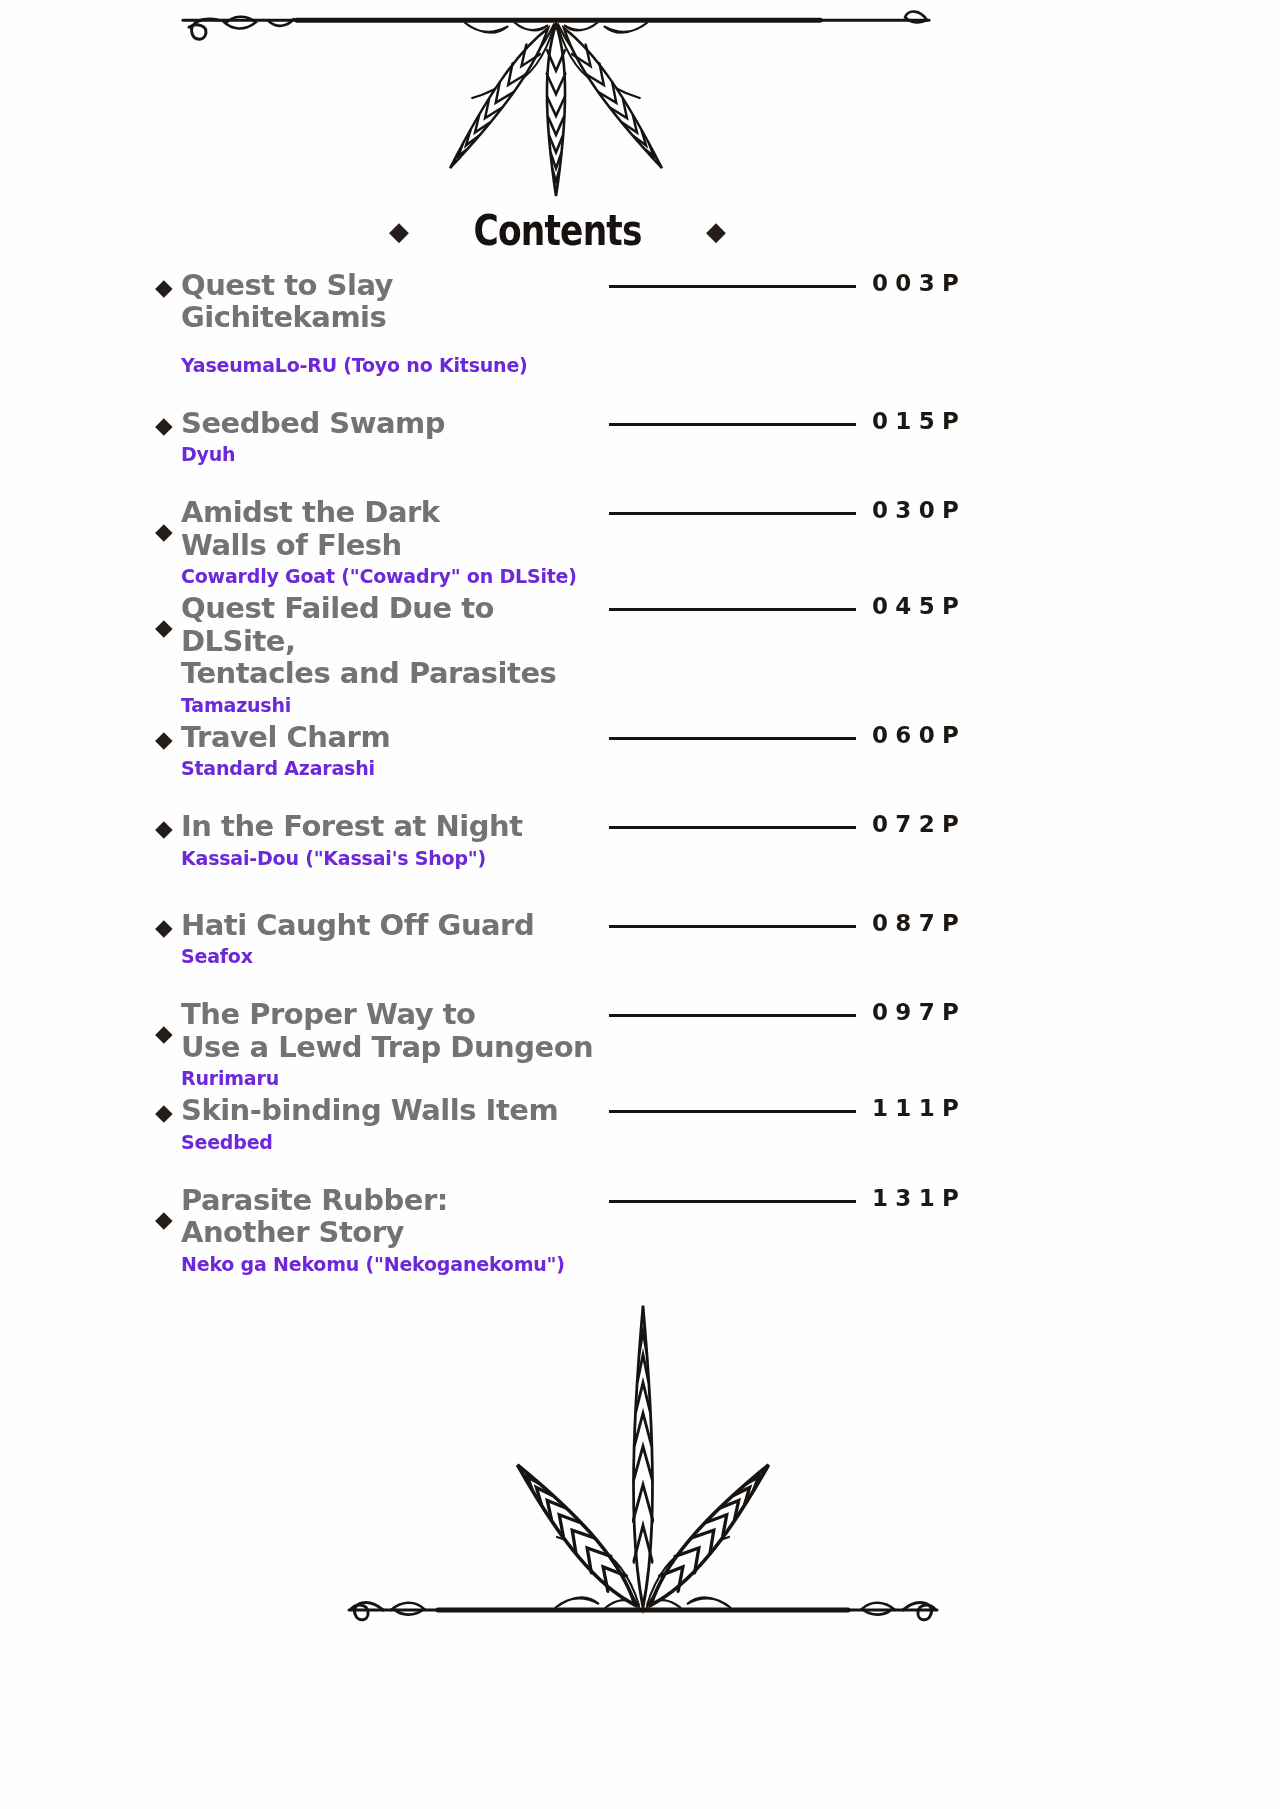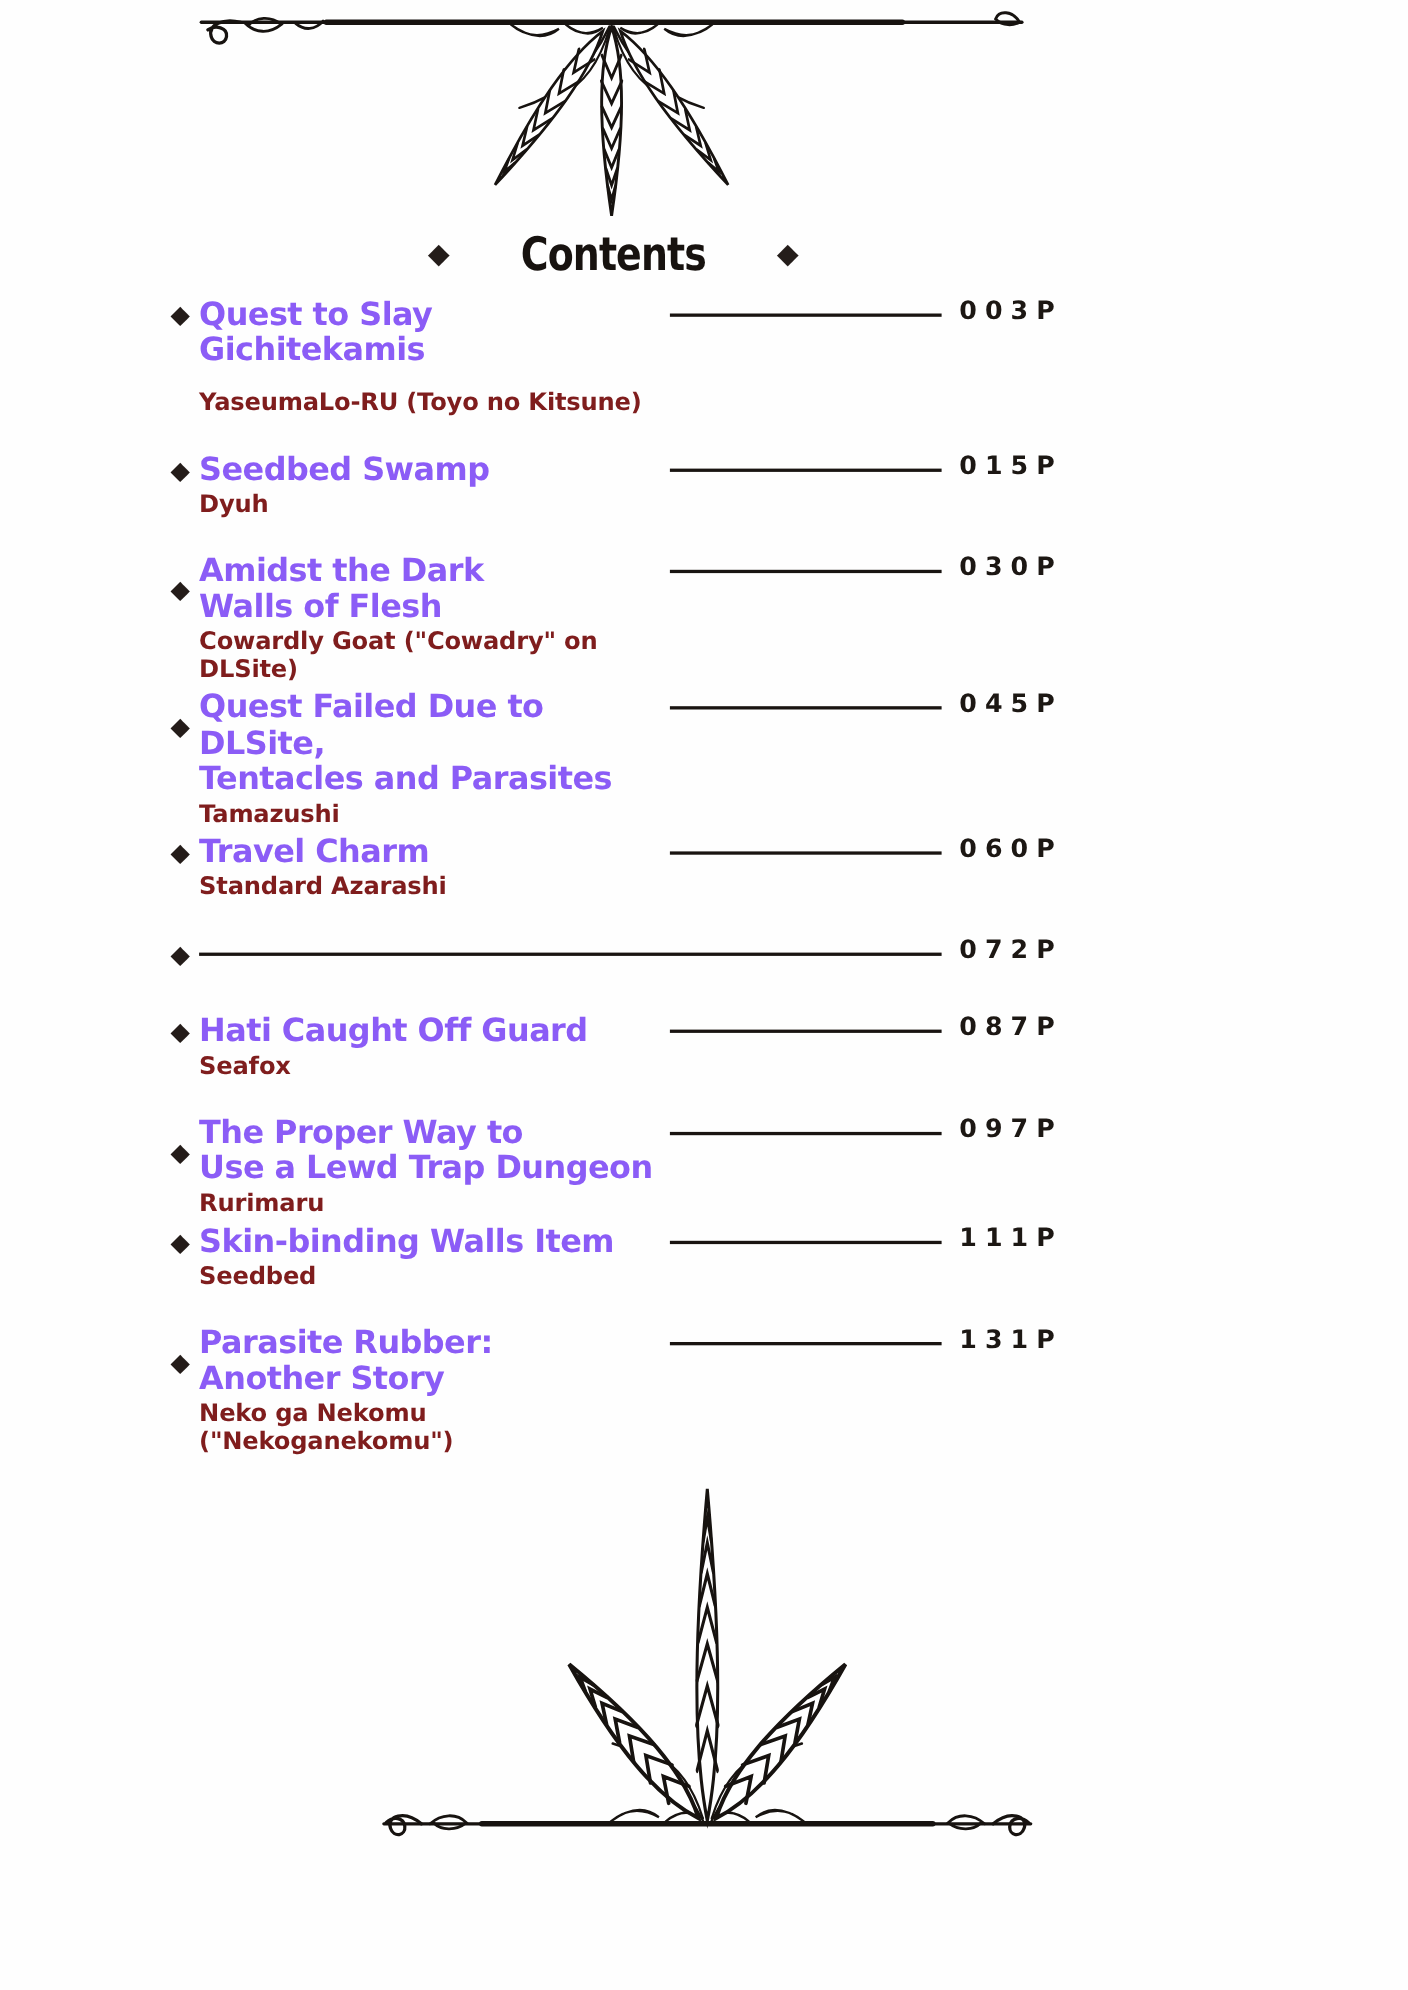--- a/index.html
+++ b/index.html
@@ -52,29 +52,29 @@
     color: #241c19;
     margin-top: 7px;
   }
   .entry.two-line .bullet { margin-top: 24px; }
   .entry-text { width: 428px; flex: 0 0 428px; padding-right: 10px; }
   .entry-title {
     font-size: 29px;
     font-weight: bold;
     letter-spacing: -0.5px;
     line-height: 1.12;
-    color: #8b5cf6;
+    color: #737373;
     white-space: pre-line;
   }
   .entry-author {
     margin-top: 4px;
-    font-size: 22px;
+    font-size: 19px;
     font-weight: bold;
     letter-spacing: -0.2px;
-    color: #7f1d1d;
+    color: #6d28d9;
     white-space: pre-line;
   }
   .entry:first-child .entry-author { margin-top: 20px; }
   .leader {
     flex: 1 1 auto;
     height: 0;
     border-top: 3px solid #191411;
     margin-top: 16px;
     margin-right: 16px;
   }
@@ -183,20 +183,24 @@
         <div class="entry-text">
           <div class="entry-title">Travel Charm</div>
           <div class="entry-author">Standard Azarashi</div>
         </div>
         <div class="leader"></div>
         <div class="entry-page">060P</div>
       </div>
 
       <div class="entry" style="margin-bottom:40px">
         <span class="bullet">◆</span>
+        <div class="entry-text">
+          <div class="entry-title">In the Forest at Night</div>
+          <div class="entry-author">Kassai-Dou ("Kassai's Shop")</div>
+        </div>
         <div class="leader"></div>
         <div class="entry-page">072P</div>
       </div>
 
       <div class="entry">
         <span class="bullet">◆</span>
         <div class="entry-text">
           <div class="entry-title">Hati Caught Off Guard</div>
           <div class="entry-author">Seafox</div>
         </div>

